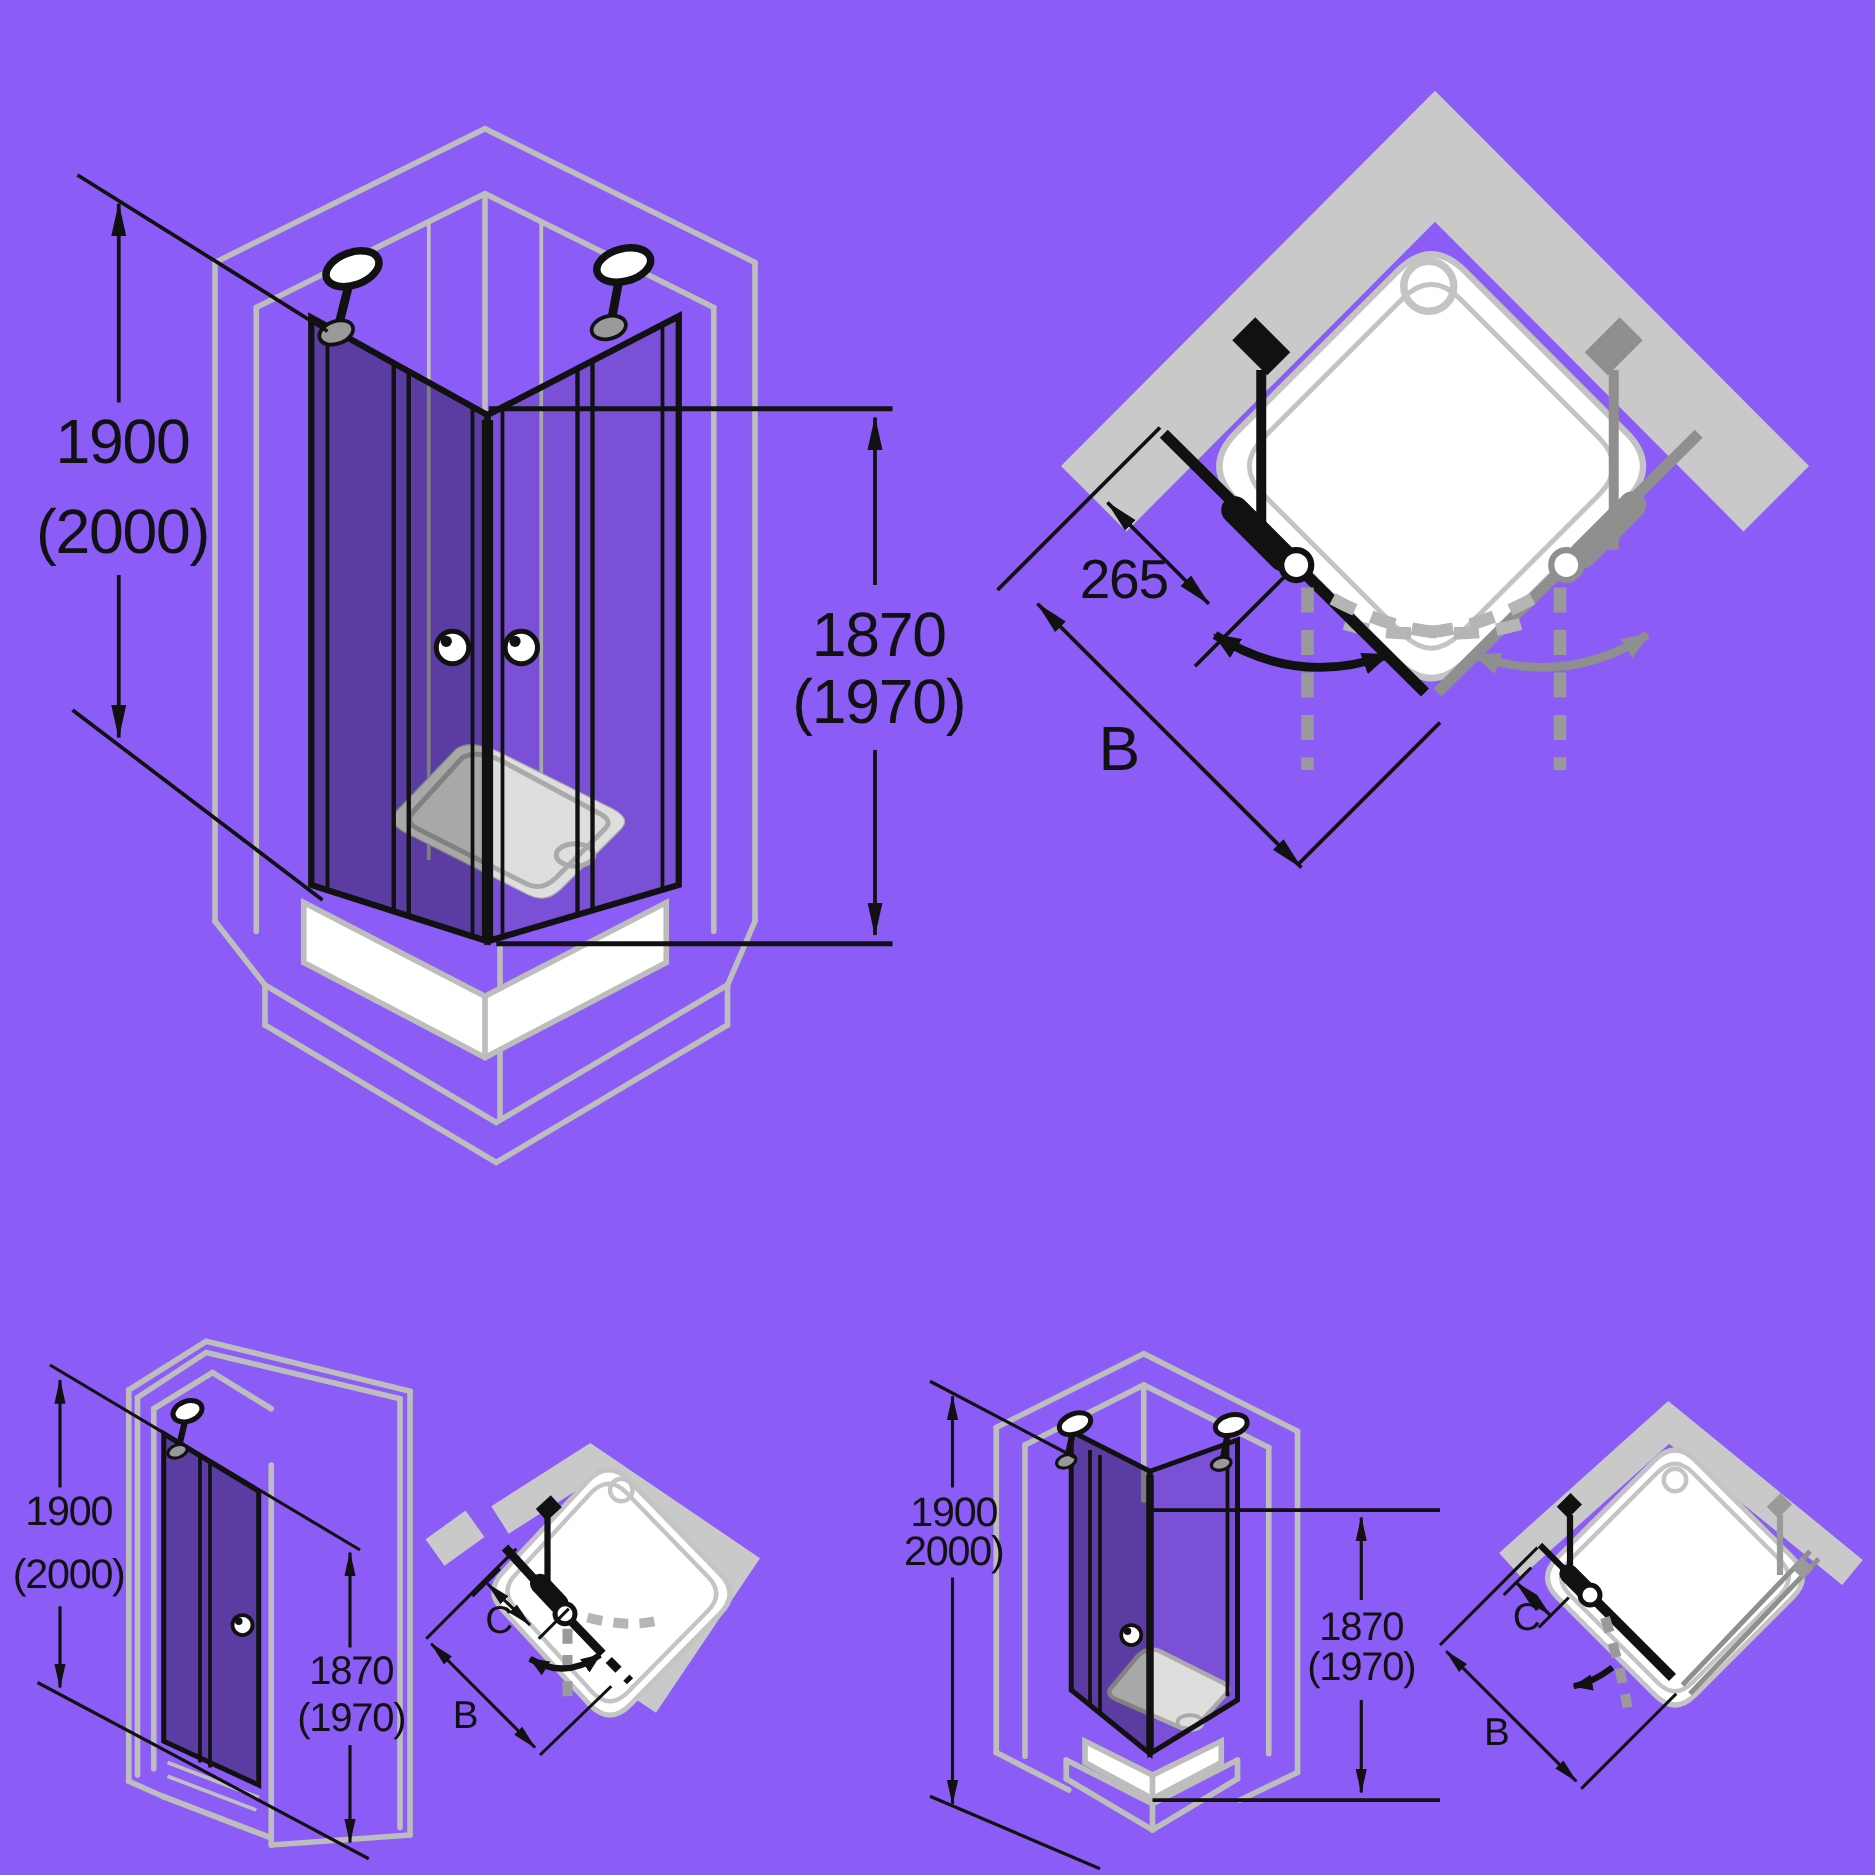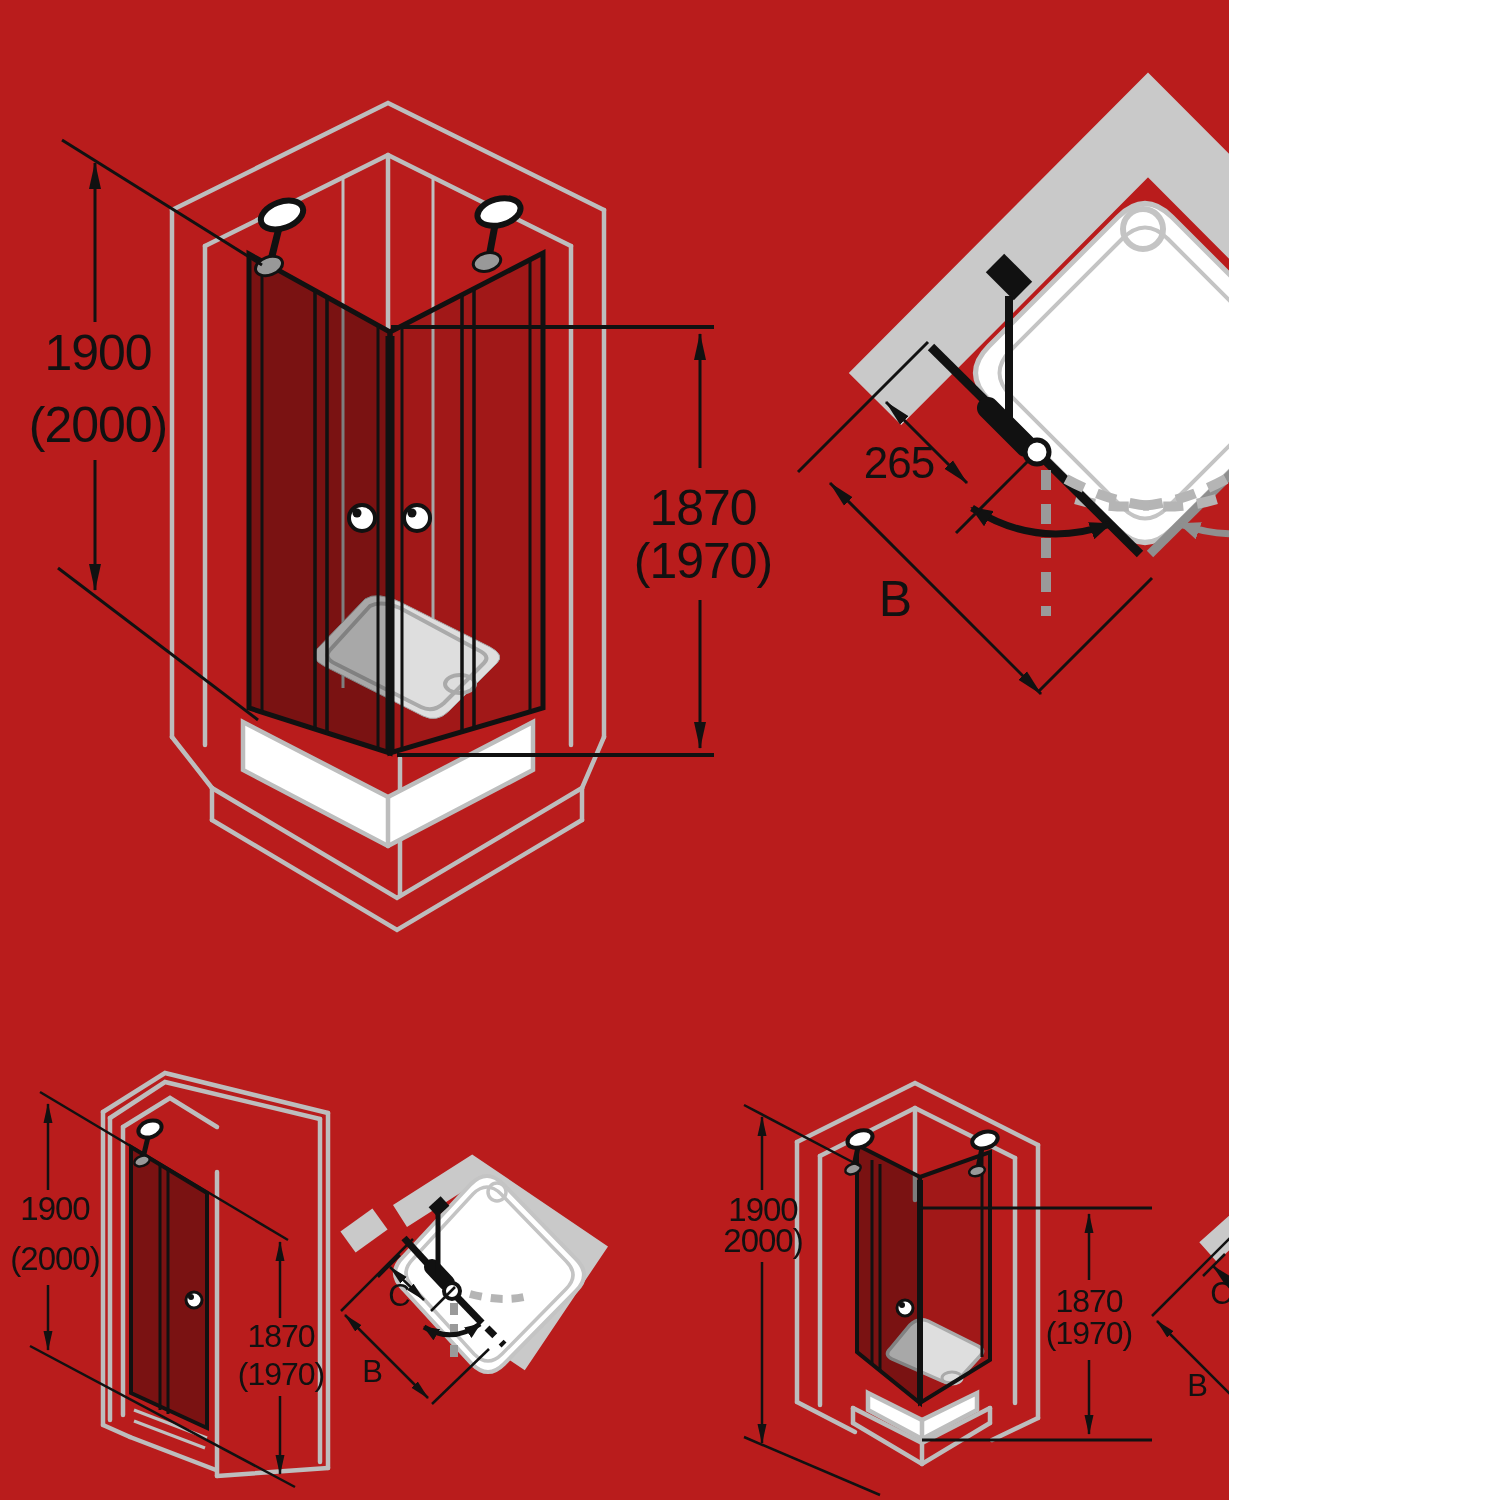--- a/index.html
+++ b/index.html
@@ -1,16 +1,16 @@
 <!DOCTYPE html>
 <html><head>
 <meta charset="utf-8">
 <style>
   html,body{margin:0;padding:0;background:#fff;}
-  .canvas{position:relative;width:1229px;height:1500px;background:#b91c1c;overflow:hidden;}
+  .canvas{position:relative;width:1500px;height:1500px;background:#8b5cf6;overflow:hidden;}
   svg{position:absolute;left:0;top:0;}
   
   .wb{stroke:#bdbdbd;fill:none;stroke-width:4.5;stroke-linecap:round;}
   .wb3{stroke:#c0c0c0;fill:none;stroke-width:3;}
   .band{stroke:#c9c9c9;fill:none;}
   .tray{stroke:#c4c4c4;fill:#ffffff;}
   .trayl{stroke:#c4c4c4;fill:none;}
   .blk{stroke:#111111;fill:none;}
   .gry{stroke:#8f8f8f;fill:none;}
   .dashg{stroke:#9a9a9a;fill:none;}

